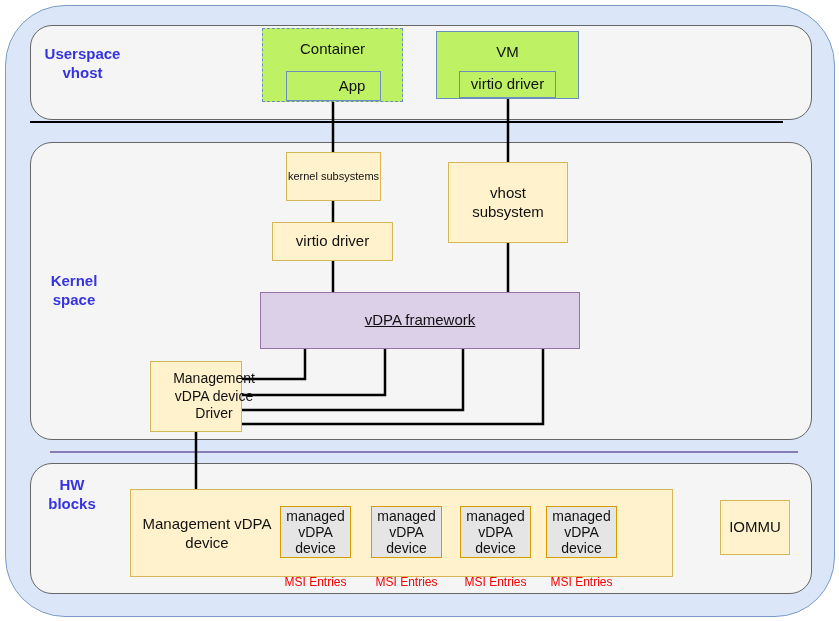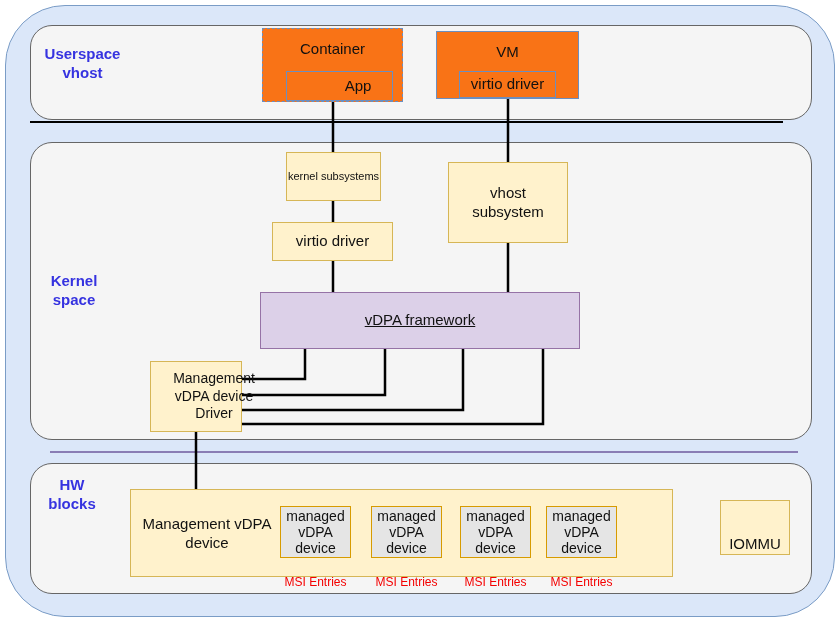--- a/index.html
+++ b/index.html
@@ -33,29 +33,29 @@
 
   
   svg.wires { position:absolute; left:0; top:0; z-index:2; pointer-events:none; }
 
   
   .node {
     position:absolute; z-index:3; box-sizing:border-box;
     display:flex; align-items:center; justify-content:center;
     text-align:center; font-size:15px; color:#111; line-height:1.25;
   }
-  .blue   { background:#f97316; border:1px solid #6c8ebf; }
+  .blue   { background:#bef264; border:1px solid #6c8ebf; }
   .yellow { background:#fff2cc; border:1px solid #d6b656; }
   .purple { background:#dcd0e8; border:1px solid #9673a6; }
   .peach  { background:#e5e5e5; border:1px solid #d79b00; }
 
   .top-label { align-items:flex-start; padding-top:11px; }
 
   .container-box { left:262px; top:28px; width:141px; height:74px; border-style:dashed; }
-  .app-box       { left:286px; top:71px; width:107px;  height:30px;padding-left:37px; }
+  .app-box       { left:286px; top:71px; width:95px;  height:30px;padding-left:37px; }
   .vm-box        { left:436px; top:31px; width:143px; height:68px; }
   .vm-virtio-box { left:459px; top:71px; width:97px;  height:27px; }
 
   .ksub-box      { left:286px; top:152px; width:95px;  height:49px; font-size:11px; }
   .kvirtio-box   { left:272px; top:222px; width:121px; height:39px; }
   .vhost-box     { left:448px; top:162px; width:120px; height:81px; padding:0 13px; }
   .framework-box { left:260px; top:292px; width:320px; height:57px;text-decoration:underline; }
   .mgmtdrv-box   { left:150px; top:361px; width:92px;  height:71px; font-size:14px;padding-left:36px; }
 
   .hwmgmt-box    { left:130px; top:489px; width:543px; height:88px; }
@@ -63,21 +63,21 @@
                    display:flex; align-items:center; justify-content:center; text-align:center;
                    font-size:15px; color:#111; line-height:1.3; }
   .managed-box   { top:506px; width:71px; height:52px; font-size:14px; line-height:1.15; }
   .managed-text  { position:relative; z-index:2; }
   .msi-label {
     position:absolute; z-index:1; left:-4px; right:-4px; top:37px;
     color:#f40000; font-size:12px; line-height:1.15; text-align:center; font-weight:normal;margin-top:32px;
   }
   .m1 { left:280px; } .m2 { left:371px; } .m3 { left:460px; } .m4 { left:546px; }
 
-  .iommu-box { left:720px; top:500px; width:70px; height:55px;align-items:flex-end; }
+  .iommu-box { left:720px; top:500px; width:70px; height:55px; }
 </style>
 </head>
 <body>
 
 <div class="canvas">
 
   <div class="outer"></div>
 
   <div class="lane lane-userspace"></div>
   <div class="lane lane-kernel"></div>

